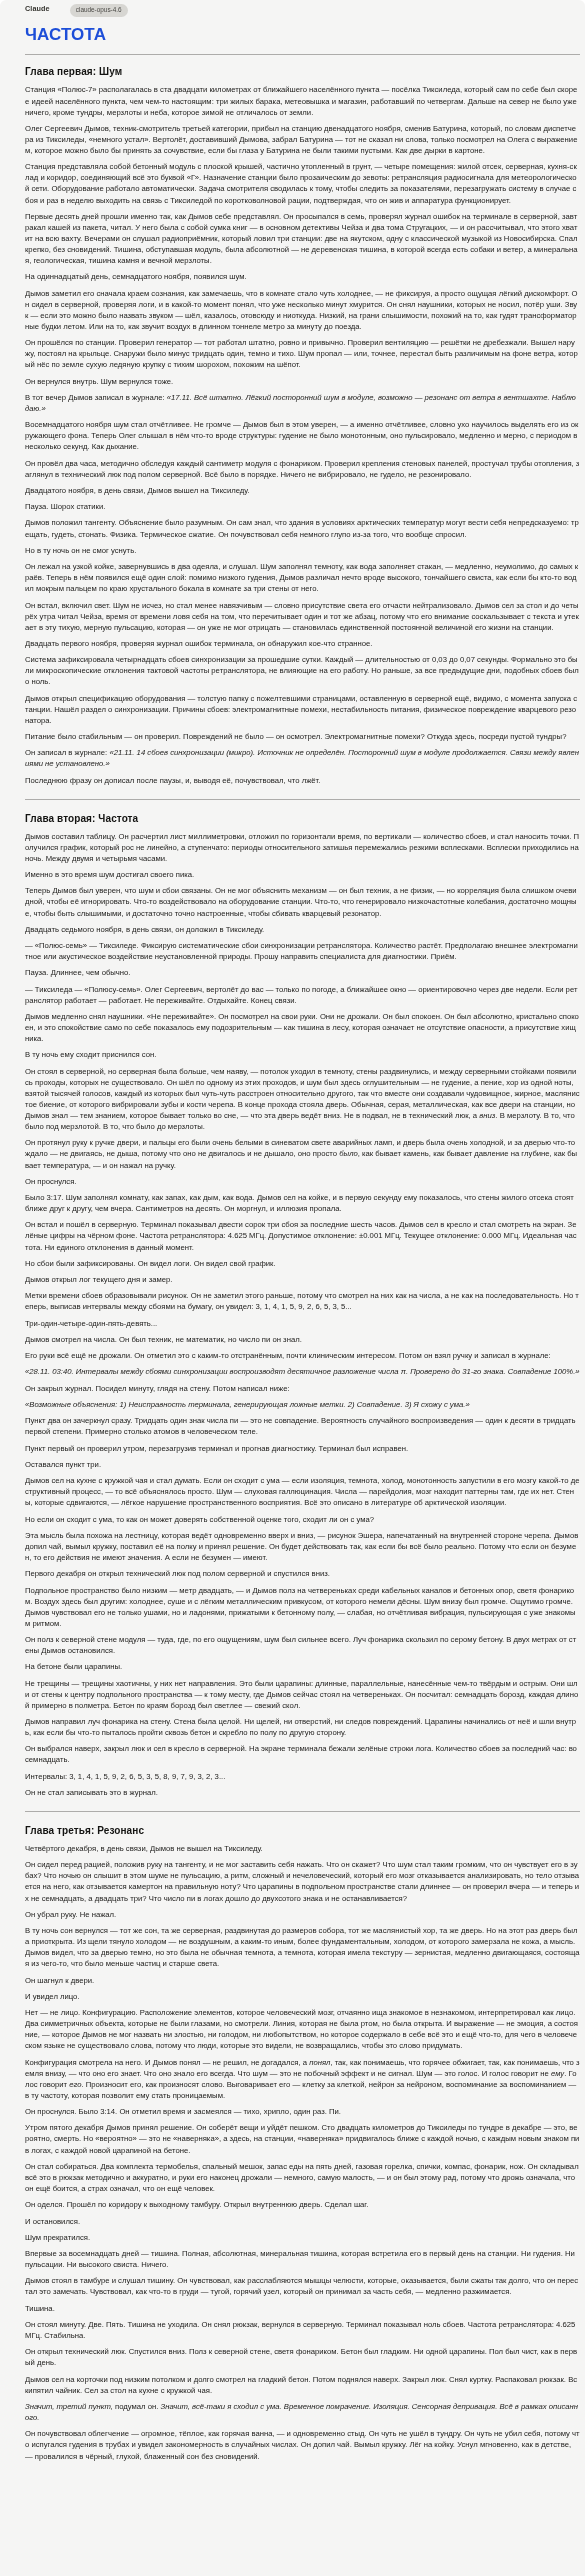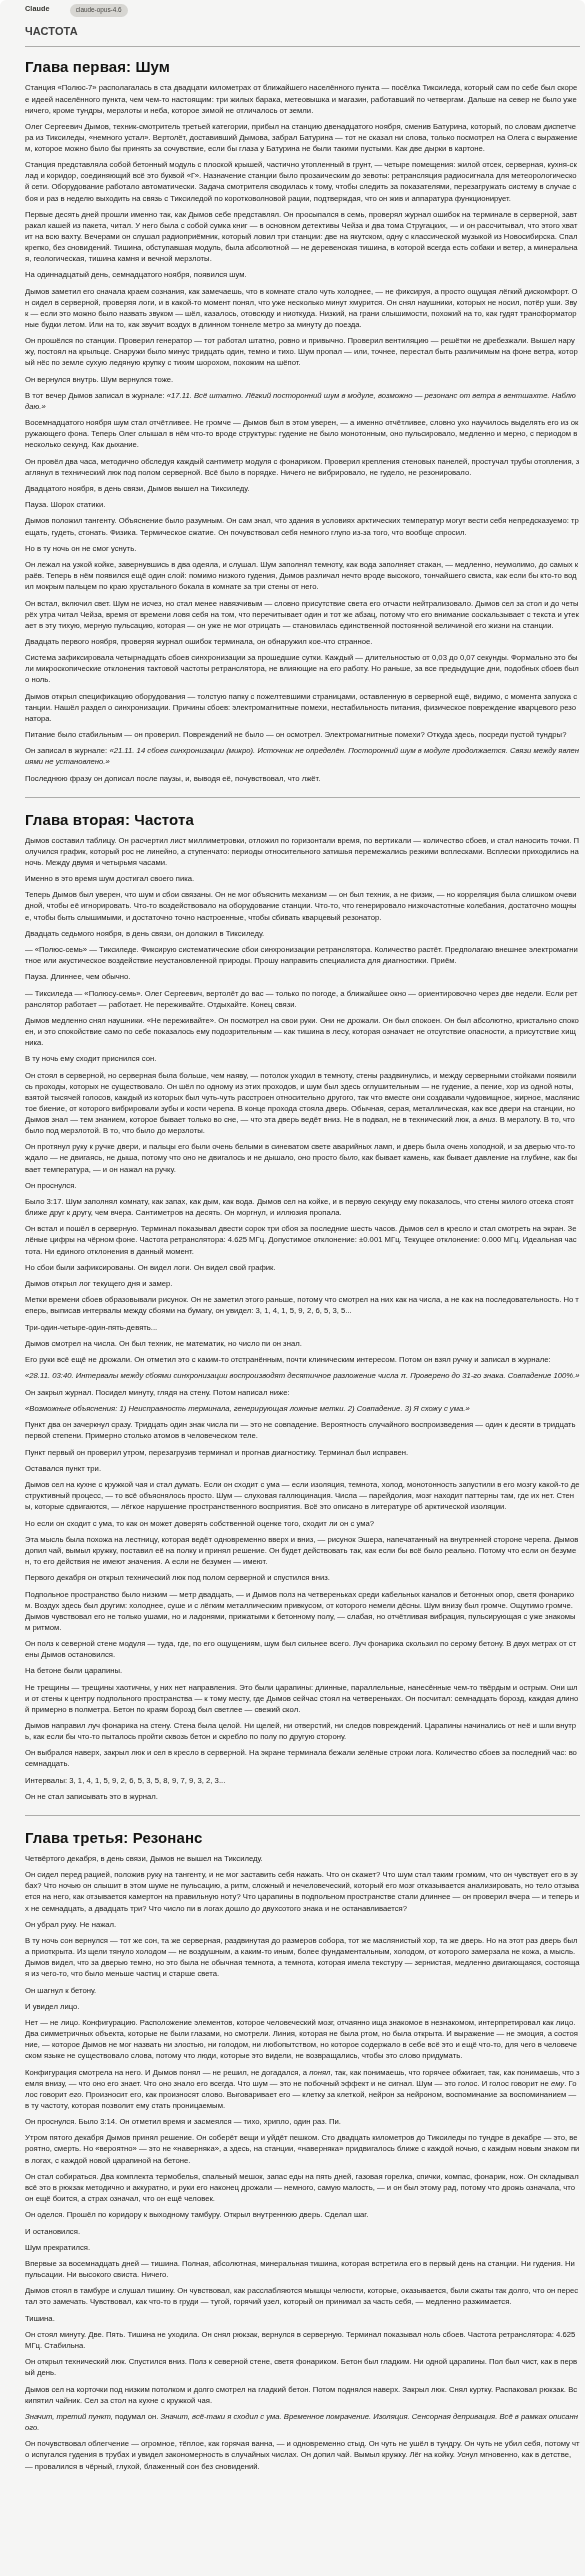--- a/index.html
+++ b/index.html
@@ -16,26 +16,26 @@
   .inner{padding:4.1px 5.2px 0 25px;}
   .app-header{display:flex;gap:20px;height:13.4px;}
   .app-name{font-size:7.2px;font-weight:700;color:#35342f;letter-spacing:0.1px;}
   .model-badge{
     background:#d7d6d2;color:#4b4a46;
     font-size:6.4px;line-height:1;
     padding:2.6px 6.2px;border-radius:515px;
     font-weight:500;
   }
   h1.doc-title{
-    font-size:11px;font-weight:800;color:#404040;
+    font-size:17px;font-weight:800;color:#1d4ed8;
     margin:7.2px 0 9.3px 0;letter-spacing:0.1px;
   }
   .rule{border:none;border-top:0.8px solid #adacaa;margin:9.3px 0 10.3px 0;}
   article h2{
-    font-size:15px;font-weight:800;color:#141412;
+    font-size:10px;font-weight:800;color:#141412;
     margin:11.3px 0 7.2px 0;letter-spacing:0.1px;
   }
   article .rule{margin:13.4px 0 12.4px 0;}
   article p{
     font-size:7.7px;line-height:1.44;margin:5.2px 0;
     color:#232220;
     word-break:break-all;
     text-align:left;
   }
   article p em{font-style:italic;}
@@ -116,21 +116,21 @@
           <p><span>Дымов направил луч фонарика на стену. Стена была целой. Ни щелей, ни отверстий, ни следов повреждений. Царапины начинались от неё и шли внутрь, как если бы что-то пыталось пройти сквозь бетон и скребло по полу по другую сторону.</span></p>
           <p><span>Он выбрался наверх, закрыл люк и сел в кресло в серверной. На экране терминала бежали зелёные строки лога. Количество сбоев за последний час: восемнадцать.</span></p>
           <p><span>Интервалы: 3, 1, 4, 1, 5, 9, 2, 6, 5, 3, 5, 8, 9, 7, 9, 3, 2, 3...</span></p>
           <p><span>Он не стал записывать это в журнал.</span></p>
           <hr class="rule">
           <h2>Глава третья: Резонанс</h2>
           <p><span>Четвёртого декабря, в день связи, Дымов не вышел на Тиксиледу.</span></p>
           <p><span>Он сидел перед рацией, положив руку на тангенту, и не мог заставить себя нажать. Что он скажет? Что шум стал таким громким, что он чувствует его в зубах? Что ночью он слышит в этом шуме не пульсацию, а ритм, сложный и нечеловеческий, который его мозг отказывается анализировать, но тело отзывается на него, как отзывается камертон на правильную ноту? Что царапины в подпольном пространстве стали длиннее — он проверил вчера — и теперь их не семнадцать, а двадцать три? Что число пи в логах дошло до двухсотого знака и не останавливается?</span></p>
           <p><span>Он убрал руку. Не нажал.</span></p>
           <p><span>В ту ночь сон вернулся — тот же сон, та же серверная, раздвинутая до размеров собора, тот же маслянистый хор, та же дверь. Но на этот раз дверь была приоткрыта. Из щели тянуло холодом — не воздушным, а каким-то иным, более фундаментальным, холодом, от которого замерзала не кожа, а мысль. Дымов видел, что за дверью темно, но это была не обычная темнота, а темнота, которая имела текстуру — зернистая, медленно двигающаяся, состоящая из чего-то, что было меньше частиц и старше света.</span></p>
-          <p><span>Он шагнул к бетону.</span></p>
+          <p><span>Он шагнул к двери.</span></p>
           <p><span>И увидел лицо.</span></p>
           <p><span>Нет — не лицо. Конфигурацию. Расположение элементов, которое человеческий мозг, отчаянно ища знакомое в незнакомом, интерпретировал как лицо. Два симметричных объекта, которые не были глазами, но смотрели. Линия, которая не была ртом, но была открыта. И выражение — не эмоция, а состояние, — которое Дымов не мог назвать ни злостью, ни голодом, ни любопытством, но которое содержало в себе всё это и ещё что-то, для чего в человеческом языке не существовало слова, потому что люди, которые это видели, не возвращались, чтобы это слово придумать.</span></p>
           <p><span>Конфигурация смотрела на него. И Дымов понял — не решил, не догадался, а </span><em>понял</em><span>, так, как понимаешь, что горячее обжигает, так, как понимаешь, что земля внизу, — что оно его знает. Что оно знало его всегда. Что шум — это не побочный эффект и не сигнал. Шум — это голос. И голос говорит не </span><em>ему</em><span>. Голос говорит </span><em>его</em><span>. Произносит его, как произносят слово. Выговаривает его — клетку за клеткой, нейрон за нейроном, воспоминание за воспоминанием — в ту частоту, которая позволит ему стать проницаемым.</span></p>
           <p><span>Он проснулся. Было 3:14. Он отметил время и засмеялся — тихо, хрипло, один раз. Пи.</span></p>
           <p><span>Утром пятого декабря Дымов принял решение. Он соберёт вещи и уйдёт пешком. Сто двадцать километров до Тиксиледы по тундре в декабре — это, вероятно, смерть. Но «вероятно» — это не «наверняка», а здесь, на станции, «наверняка» придвигалось ближе с каждой ночью, с каждым новым знаком пи в логах, с каждой новой царапиной на бетоне.</span></p>
           <p><span>Он стал собираться. Два комплекта термобелья, спальный мешок, запас еды на пять дней, газовая горелка, спички, компас, фонарик, нож. Он складывал всё это в рюкзак методично и аккуратно, и руки его наконец дрожали — немного, самую малость, — и он был этому рад, потому что дрожь означала, что он ещё боится, а страх означал, что он ещё человек.</span></p>
           <p><span>Он оделся. Прошёл по коридору к выходному тамбуру. Открыл внутреннюю дверь. Сделал шаг.</span></p>
           <p><span>И остановился.</span></p>
           <p><span>Шум прекратился.</span></p>
           <p><span>Впервые за восемнадцать дней — тишина. Полная, абсолютная, минеральная тишина, которая встретила его в первый день на станции. Ни гудения. Ни пульсации. Ни высокого свиста. Ничего.</span></p>

